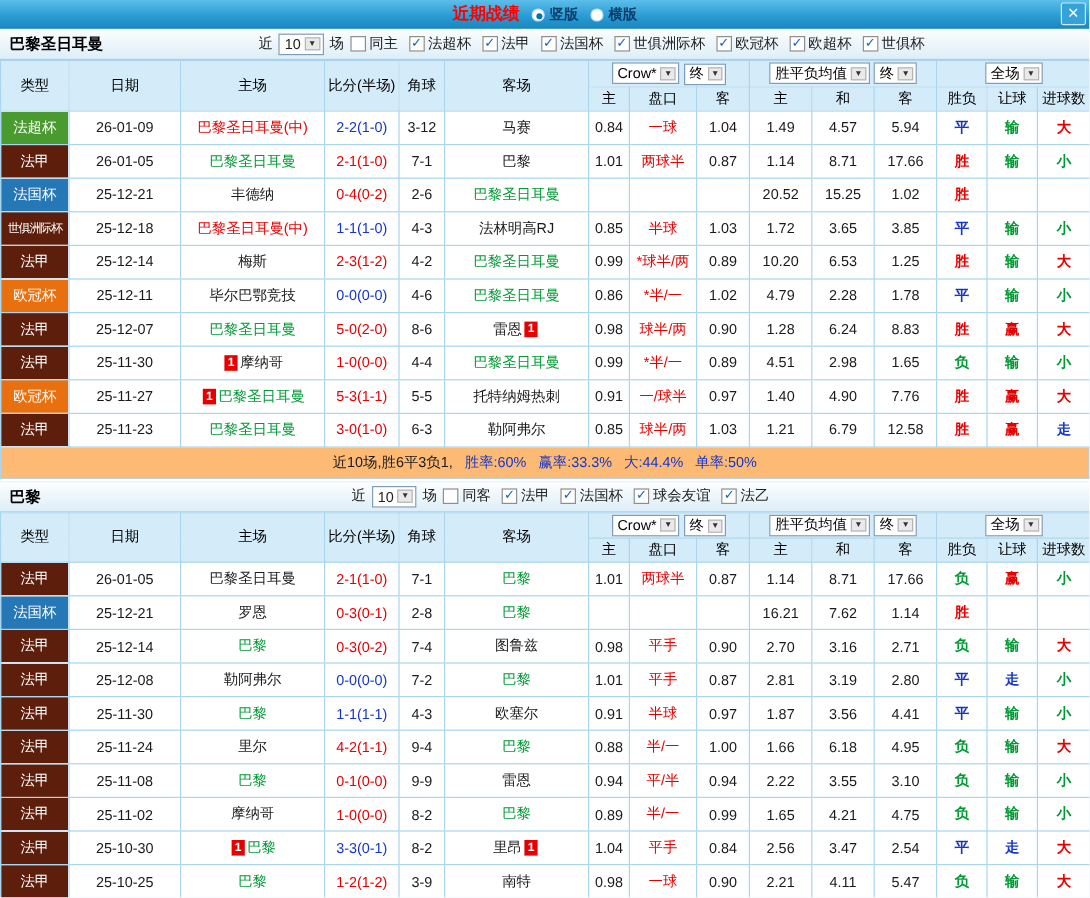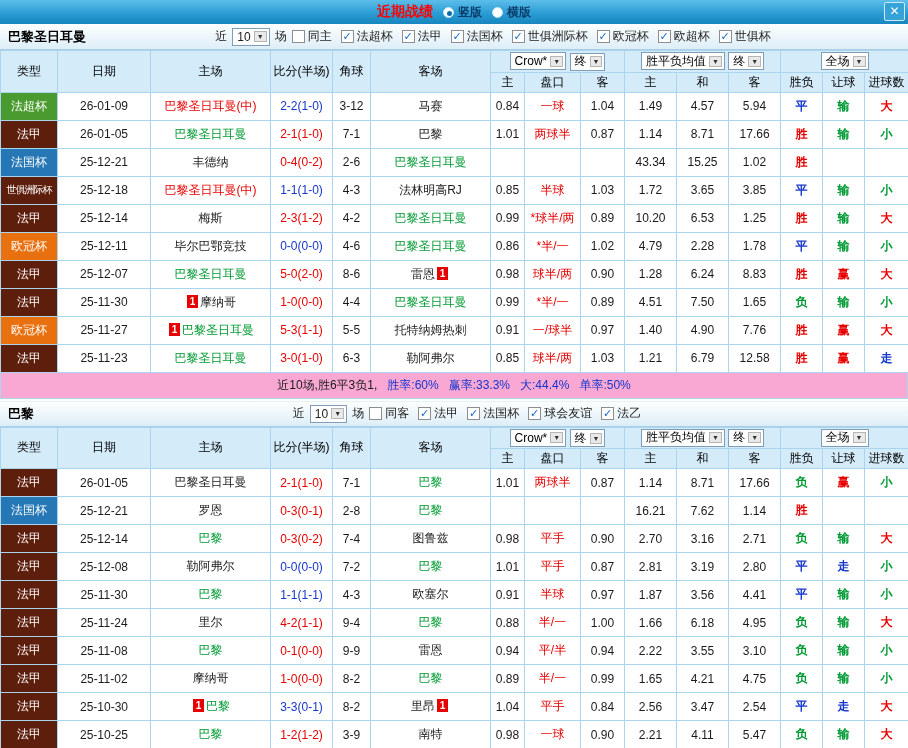--- a/index.html
+++ b/index.html
@@ -37,21 +37,21 @@
   .type-cell.small{font-size:10px;letter-spacing:-1px}
   .c-red{color:#e60000}
   .c-blue{color:#1536cc}
   .c-green{color:#009933}
   .c-black{color:#1a1a1a}
   .bold{font-weight:bold}
   .team{font-size:12px}
   .c-red.team,.c-green.team{font-weight:normal}
   .badge{display:inline-block;background:#e60000;color:#fff;font-size:10px;font-weight:bold;min-width:11px;height:13px;line-height:13px;margin:0 2px;vertical-align:1px}
 
-  .summary{height:26px;border:1px solid #a9d5ee;border-top:none;display:flex;align-items:center;justify-content:center;gap:10px;font-size:12px;background:#f9a8d4}
+  .summary{height:26px;border:1px solid #a9d5ee;border-top:none;display:flex;align-items:center;justify-content:center;gap:10px;font-size:12px;background:#fdba74}
 </style>
 </head>
 <body>
 
 <div class="window">
 
   <div class="titlebar">
     <div class="title-group">
       <span class="title">近期战绩</span>
       <span class="radio-wrap">
@@ -217,21 +217,21 @@
         <tr>
           <td class="type-cell" style="background: rgb(37, 119, 181);">法国杯</td>
           <td class="c-black">25-12-21</td>
           <td class="team c-black">丰德纳</td>
           <td class="c-red">0-4(0-2)</td>
           <td class="c-black">2-6</td>
           <td class="team c-green">巴黎圣日耳曼</td>
           <td class="c-black"></td>
           <td class="c-red"></td>
           <td class="c-black"></td>
-          <td class="c-black">43.34</td>
+          <td class="c-black">20.52</td>
           <td class="c-black">15.25</td>
           <td class="c-black">1.02</td>
           <td class="bold c-red">胜</td>
           <td class="bold c-black"></td>
           <td class="bold c-black"></td>
         </tr>
         <tr>
           <td class="type-cell small" style="background: rgb(94, 30, 12);">世俱洲际杯</td>
           <td class="c-black">25-12-18</td>
           <td class="team c-red">巴黎圣日耳曼(中)</td>
@@ -303,21 +303,21 @@
           <td class="type-cell" style="background: rgb(94, 30, 12);">法甲</td>
           <td class="c-black">25-11-30</td>
           <td class="team c-black"><span class="badge">1</span>摩纳哥</td>
           <td class="c-red">1-0(0-0)</td>
           <td class="c-black">4-4</td>
           <td class="team c-green">巴黎圣日耳曼</td>
           <td class="c-black">0.99</td>
           <td class="c-red">*半/一</td>
           <td class="c-black">0.89</td>
           <td class="c-black">4.51</td>
-          <td class="c-black">7.50</td>
+          <td class="c-black">2.98</td>
           <td class="c-black">1.65</td>
           <td class="bold c-green">负</td>
           <td class="bold c-green">输</td>
           <td class="bold c-green">小</td>
         </tr>
         <tr>
           <td class="type-cell" style="background: rgb(232, 112, 14);">欧冠杯</td>
           <td class="c-black">25-11-27</td>
           <td class="team c-green"><span class="badge">1</span>巴黎圣日耳曼</td>
           <td class="c-red">5-3(1-1)</td>

